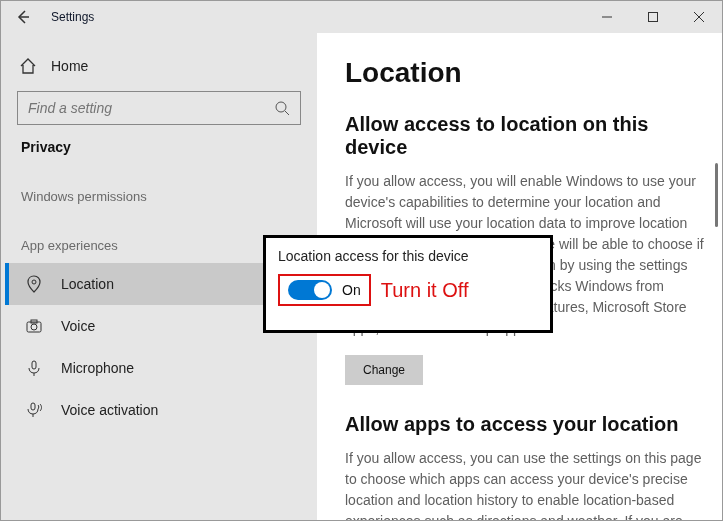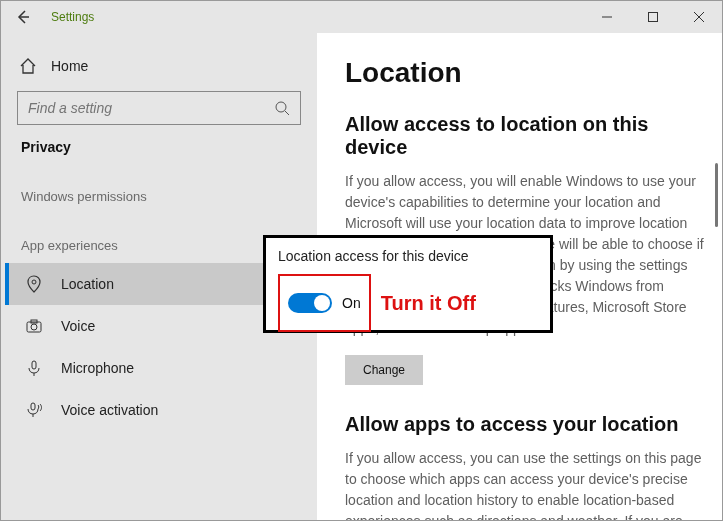--- a/index.html
+++ b/index.html
@@ -16,21 +16,21 @@
     display: flex; align-items: center;
     background: #e6e6e6;
     position: relative;
   }
   .titlebar .back {
     width: 44px; height: 32px;
     display: flex; align-items: center; justify-content: center;
     color: #333;
   }
   .titlebar .title {
-    font-size: 12px; color: #4d7c0f; margin-left: 6px;
+    font-size: 12px; color: #0f172a; margin-left: 6px;
   }
   .win-controls {
     position: absolute; right: 0; top: 0; display: flex;
   }
   .win-controls .wc {
     width: 46px; height: 32px;
     display: flex; align-items: center; justify-content: center;
     color: #333;
   }
   .body {
@@ -102,33 +102,33 @@
     left: 262px; top: 234px;
     width: 290px; height: 98px;
     background: #fff;
     border: 3px solid #000;
     padding: 10px 12px;
     z-index: 10;
   }
   .callout .co-title { font-size: 14px; color: #222; margin-bottom: 10px; }
   .callout-row { display:flex; align-items:center; gap: 10px; }
   .toggle-box {
-    border: 2px solid #d11; padding: 17px 8px; display: flex; align-items: center; gap: 10px;
+    border: 2px solid #d11; padding: 4px 8px; display: flex; align-items: center; gap: 10px;
   }
   .toggle {
     width: 44px; height: 20px; border-radius: 10px;
     background: #0078d4; position: relative;
   }
   .toggle .knob {
     position: absolute; right: 2px; top: 2px;
     width: 16px; height: 16px; border-radius: 50%; background: #fff;
   }
   .toggle-label { font-size: 14px; color: #111; }
   .annotation {
-    color: #d11; font-size: 20px; font-weight: 700;
+    color: #d11; font-size: 20px; font-weight: 400;
   }
 </style>
 </head>
 <body>
 
 <div class="window">
 
   <div class="titlebar">
     <div class="back">
       <svg width="16" height="16" viewBox="0 0 16 16">

